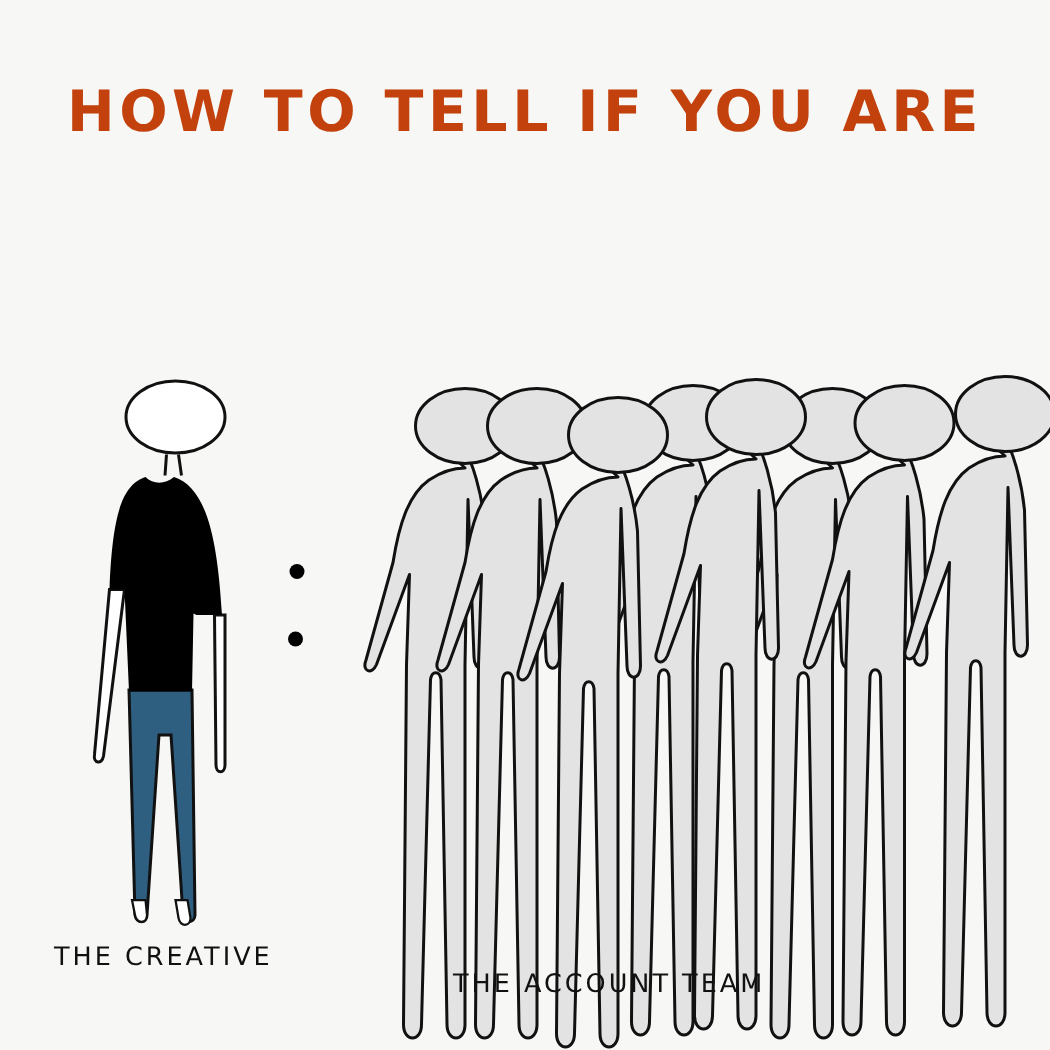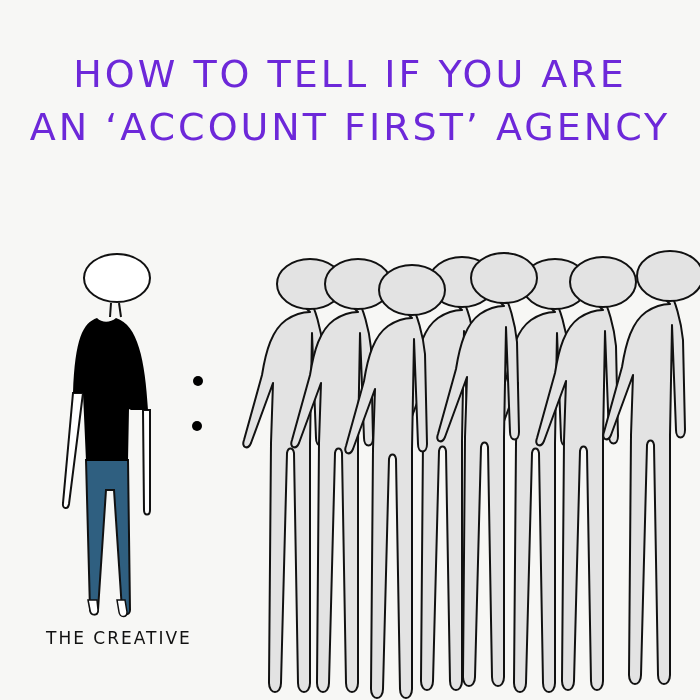--- a/index.html
+++ b/index.html
@@ -1,30 +1,29 @@
 <!DOCTYPE html>
 <html><head>
 <meta charset="utf-8">
 <style>
   html,body{margin:0;padding:0;background:#f7f7f5;}
   #canvas{position:relative;width:700px;height:700px;background:#f7f7f5;overflow:hidden;font-family:"DejaVu Sans",sans-serif;}
-  .title{position:absolute;left:0;width:700px;text-align:center;color:#6d28d9;font-size:38px;letter-spacing:3px;font-weight:normal;}
+  .title{position:absolute;left:0;width:700px;text-align:center;color:#c2410c;font-size:38px;letter-spacing:3px;font-weight:bold;}
   .t1{top:52px;}
   .t2{top:105px;}
   .caption{position:absolute;color:#111;font-size:17px;letter-spacing:2px;line-height:20px;}
-  .cap1{left:36px;top:628px;margin-left:10px;}
+  .cap1{left:36px;top:628px;}
   .cap2{left:302px;top:646px;}
   svg{position:absolute;left:0;top:0;}
 </style>
 </head>
 <body>
 
 <div id="canvas">
   <div class="title t1">HOW TO TELL IF YOU ARE</div>
-  <div class="title t2">AN ‘ACCOUNT FIRST’ AGENCY</div>
 
   <svg width="700" height="700">
     <defs>
       <g id="acct">
         <path d="M0,0 c-10,0 -18,4 -24,8 c-14,10 -20,30 -24,55 l-18,65 c-3,8 4,10 7,3 l22,-60 l-2,60 l-2,240 c0,12 12,12 12,0 l6,-230 c1,-6 6,-6 7,0 l4,230 c0,12 12,12 12,0 l0,-240 l2,-110 l4,105 c0,10 9,10 9,0 l-2,-90 c-2,-20 -8,-40 -14,-50 c-6,-6 -14,-10 -24,-10 z" fill="#e3e3e3" stroke="#111" stroke-width="2" stroke-linejoin="round"></path>
         <ellipse cx="0" cy="-28" rx="33" ry="25" fill="#e3e3e3" stroke="#111" stroke-width="2"></ellipse>
       </g>
     </defs>
 
     <g>
@@ -48,13 +47,14 @@
       <path d="M88,600 l2,10 c1,6 8,6 8,0 l-1,-10 z M117,600 l2,12 c1,6 8,6 8,0 l-2,-12 z" fill="#fff" stroke="#111" stroke-width="1.5"></path>
       <path d="M97,318 c-14,5 -22,20 -24,75 l10,0 l3,68 l42,0 l1,-52 l2,1 l17,0 c-3,-50 -10,-85 -32,-92 c-6,5 -14,5 -19,0 z" fill="#000"></path>
       <path d="M111,303 l-1,14 M119,303 l2,14" stroke="#111" stroke-width="2"></path>
       <ellipse cx="117" cy="278" rx="33" ry="24" fill="#fff" stroke="#111" stroke-width="2"></ellipse>
     </g>
   </svg>
 
   <div class="caption cap1">
     <div>THE  CREATIVE</div>
   </div>
+  <div class="caption cap2">THE  ACCOUNT  TEAM</div>
 </div>
 
 </body></html>

